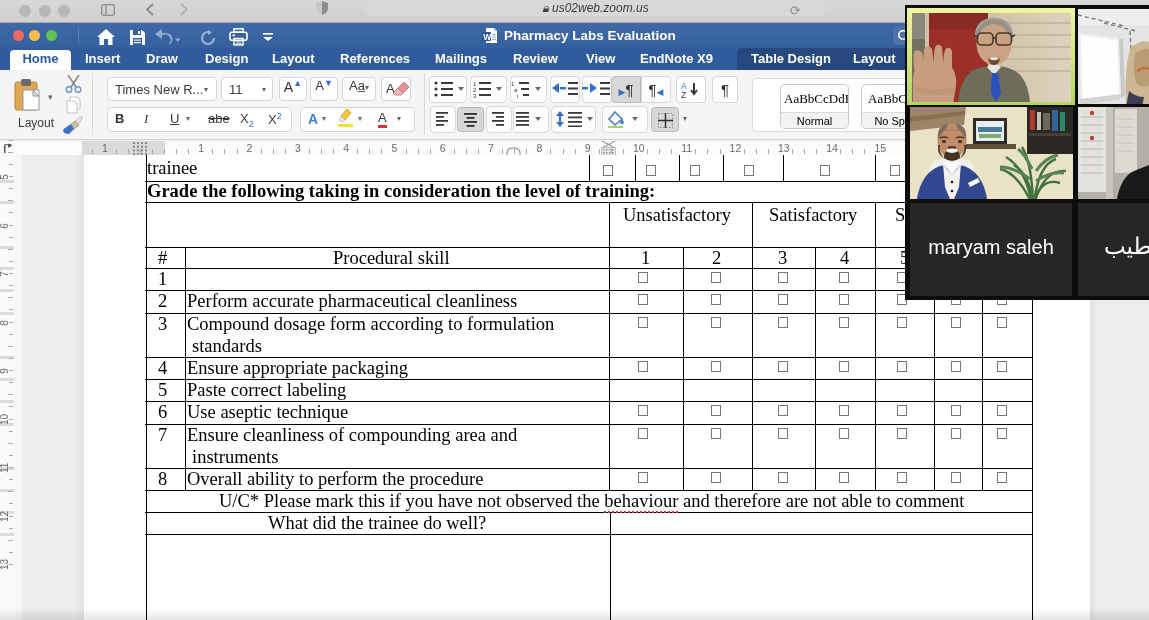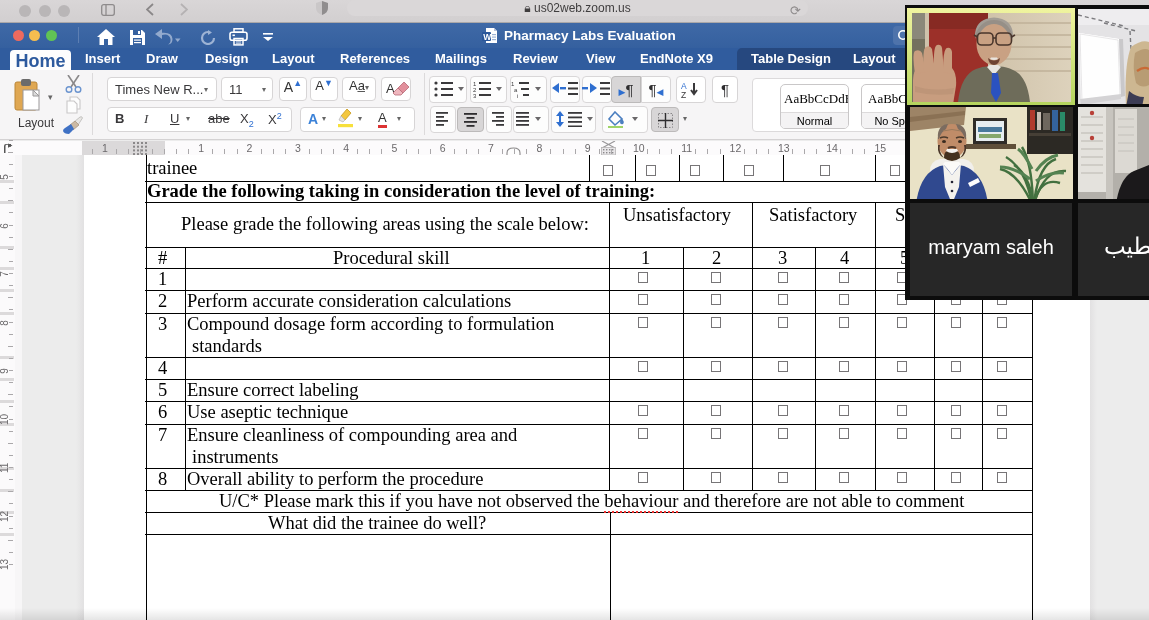--- a/index.html
+++ b/index.html
@@ -3,34 +3,34 @@
 <meta charset="utf-8">
 <style>
   * { margin:0; padding:0; box-sizing:border-box; }
   html,body { width:1149px; height:620px; overflow:hidden; }
   body { font-family:"Liberation Sans", sans-serif; position:relative; background:#ececec; }
   .abs { position:absolute; }
 
   
   #safari { left:0; top:0; width:1149px; height:23px; background:linear-gradient(#d9d6d7,#d2cfd0); border-bottom:1px solid #aba8a9; }
   .tl { border-radius:50%; width:12px; height:12px; background:#b9b6b7; top:5px; }
-  #sfield { left:347px; top:0px; width:461px; height:16px; background:#dad7d8; border-radius:8px; }
+  #sfield { left:365px; top:0px; width:461px; height:16px; background:#dad7d8; border-radius:8px;font-style:italic; }
   #surl { width:100%; text-align:center; top:1px; font-size:12px; color:#3f3d3e; }
   .sficon { color:#8e8b8c; font-size:13px; }
 
   
   #titlebar { left:0; top:23px; width:1149px; height:25px; background:linear-gradient(#3f69a6,#35609f); }
   .mac { border-radius:50%; width:11px; height:11px; top:7px; }
   #titletext { top:5px; left:504px; color:#fff; font-weight:bold; font-size:13.5px; }
 
   
   #tabbar { left:0; top:48px; width:1149px; height:22px; background:#305c9e; }
   #ctxpanel { left:737px; top:0px; width:412px; height:22px; background:#26487f; border-top-left-radius:5px; }
   .tab { top:3px; color:#fff; font-size:13px; font-weight:bold; }
-  #hometab { left:10px; top:2px; width:61px; height:20px; background:#fdfdfd; border-radius:4px 4px 0 0; color:#2d5a9e; text-align:center; font-size:18px; font-weight:bold; padding-top:1px; }
+  #hometab { left:10px; top:2px; width:61px; height:20px; background:#fdfdfd; border-radius:4px 4px 0 0; color:#2d5a9e; text-align:center; font-size:13px; font-weight:bold; padding-top:1px; }
 
   
   #ribbon { left:0; top:70px; width:1149px; height:70px; background:#f6f5f6; border-bottom:1px solid #d4d2d3; }
   .rsep { top:3px; width:1px; height:62px; background:#dcdadb; }
   .rbtn { background:#fff; border:1px solid #d7d5d6; border-radius:4px; }
   .chip { position:absolute; background:#fdfdfd; border:1px solid #d9d7d8; border-radius:4px; }
   .rtxt { font-size:13px; color:#39383a; }
 
   
   #rulerrow { left:0; top:141px; width:1149px; height:14px; background:#fcfbfc; }
@@ -516,21 +516,20 @@
 <div class="cb" style="left:890px;top:10px;"></div>
 <div class="dt" style="left:147px;top:3px;">trainee</div>
 <div class="abs" style="left:146px;top:26px;width:1px;height:21px;background:#000"></div>
 <div class="abs" style="left:1032px;top:26px;width:1px;height:21px;background:#000"></div>
 <div class="dt" style="left:147px;top:26px;font-weight:bold;">Grade the following taking in consideration the level of training:</div>
 <div class="abs" style="left:146px;top:47px;width:1px;height:45px;background:#000"></div>
 <div class="abs" style="left:609px;top:47px;width:1px;height:45px;background:#000"></div>
 <div class="abs" style="left:752px;top:47px;width:1px;height:45px;background:#000"></div>
 <div class="abs" style="left:875px;top:47px;width:1px;height:45px;background:#000"></div>
 <div class="abs" style="left:1032px;top:47px;width:1px;height:45px;background:#000"></div>
-<div class="dt" style="left:181px;top:59px;">Please grade the following areas using the scale below:</div>
 <div class="dt" style="left:623px;top:50px;">Unsatisfactory</div>
 <div class="dt" style="left:769px;top:50px;">Satisfactory</div>
 <div class="dt" style="left:895px;top:50px;">Superior</div>
 <div class="abs" style="left:146px;top:92px;width:1px;height:21px;background:#000"></div>
 <div class="abs" style="left:185px;top:92px;width:1px;height:21px;background:#000"></div>
 <div class="abs" style="left:609px;top:92px;width:1px;height:21px;background:#000"></div>
 <div class="abs" style="left:683px;top:92px;width:1px;height:21px;background:#000"></div>
 <div class="abs" style="left:752px;top:92px;width:1px;height:21px;background:#000"></div>
 <div class="abs" style="left:815px;top:92px;width:1px;height:21px;background:#000"></div>
 <div class="abs" style="left:875px;top:92px;width:1px;height:21px;background:#000"></div>
@@ -568,21 +567,21 @@
 <div class="abs" style="left:185px;top:135px;width:1px;height:23px;background:#000"></div>
 <div class="abs" style="left:609px;top:135px;width:1px;height:23px;background:#000"></div>
 <div class="abs" style="left:683px;top:135px;width:1px;height:23px;background:#000"></div>
 <div class="abs" style="left:752px;top:135px;width:1px;height:23px;background:#000"></div>
 <div class="abs" style="left:815px;top:135px;width:1px;height:23px;background:#000"></div>
 <div class="abs" style="left:875px;top:135px;width:1px;height:23px;background:#000"></div>
 <div class="abs" style="left:934px;top:135px;width:1px;height:23px;background:#000"></div>
 <div class="abs" style="left:982px;top:135px;width:1px;height:23px;background:#000"></div>
 <div class="abs" style="left:1032px;top:135px;width:1px;height:23px;background:#000"></div>
 <div class="dt" style="left:158px;top:136px;">2</div>
-<div class="dt" style="left:187px;top:136px;">Perform accurate consideration calculations</div>
+<div class="dt" style="left:187px;top:136px;">Perform accurate pharmaceutical cleanliness</div>
 <div class="cb" style="left:638px;top:139px;"></div>
 <div class="cb" style="left:711px;top:139px;"></div>
 <div class="cb" style="left:778px;top:139px;"></div>
 <div class="cb" style="left:839px;top:139px;"></div>
 <div class="cb" style="left:897px;top:139px;"></div>
 <div class="cb" style="left:951px;top:139px;"></div>
 <div class="cb" style="left:997px;top:139px;"></div>
 <div class="abs" style="left:146px;top:158px;width:1px;height:44px;background:#000"></div>
 <div class="abs" style="left:185px;top:158px;width:1px;height:44px;background:#000"></div>
 <div class="abs" style="left:609px;top:158px;width:1px;height:44px;background:#000"></div>
@@ -607,39 +606,40 @@
 <div class="abs" style="left:185px;top:202px;width:1px;height:22px;background:#000"></div>
 <div class="abs" style="left:609px;top:202px;width:1px;height:22px;background:#000"></div>
 <div class="abs" style="left:683px;top:202px;width:1px;height:22px;background:#000"></div>
 <div class="abs" style="left:752px;top:202px;width:1px;height:22px;background:#000"></div>
 <div class="abs" style="left:815px;top:202px;width:1px;height:22px;background:#000"></div>
 <div class="abs" style="left:875px;top:202px;width:1px;height:22px;background:#000"></div>
 <div class="abs" style="left:934px;top:202px;width:1px;height:22px;background:#000"></div>
 <div class="abs" style="left:982px;top:202px;width:1px;height:22px;background:#000"></div>
 <div class="abs" style="left:1032px;top:202px;width:1px;height:22px;background:#000"></div>
 <div class="dt" style="left:158px;top:203px;">4</div>
+<div class="dt" style="left:187px;top:203px;">Ensure appropriate packaging</div>
 <div class="cb" style="left:638px;top:206px;"></div>
 <div class="cb" style="left:711px;top:206px;"></div>
 <div class="cb" style="left:778px;top:206px;"></div>
 <div class="cb" style="left:839px;top:206px;"></div>
 <div class="cb" style="left:897px;top:206px;"></div>
 <div class="cb" style="left:951px;top:206px;"></div>
 <div class="cb" style="left:997px;top:206px;"></div>
 <div class="abs" style="left:146px;top:224px;width:1px;height:22px;background:#000"></div>
 <div class="abs" style="left:185px;top:224px;width:1px;height:22px;background:#000"></div>
 <div class="abs" style="left:609px;top:224px;width:1px;height:22px;background:#000"></div>
 <div class="abs" style="left:683px;top:224px;width:1px;height:22px;background:#000"></div>
 <div class="abs" style="left:752px;top:224px;width:1px;height:22px;background:#000"></div>
 <div class="abs" style="left:815px;top:224px;width:1px;height:22px;background:#000"></div>
 <div class="abs" style="left:875px;top:224px;width:1px;height:22px;background:#000"></div>
 <div class="abs" style="left:934px;top:224px;width:1px;height:22px;background:#000"></div>
 <div class="abs" style="left:982px;top:224px;width:1px;height:22px;background:#000"></div>
 <div class="abs" style="left:1032px;top:224px;width:1px;height:22px;background:#000"></div>
 <div class="dt" style="left:158px;top:225px;">5</div>
-<div class="dt" style="left:187px;top:225px;">Ensure correct labeling</div>
+<div class="dt" style="left:187px;top:225px;">Paste correct labeling</div>
 <div class="abs" style="left:146px;top:246px;width:1px;height:23px;background:#000"></div>
 <div class="abs" style="left:185px;top:246px;width:1px;height:23px;background:#000"></div>
 <div class="abs" style="left:609px;top:246px;width:1px;height:23px;background:#000"></div>
 <div class="abs" style="left:683px;top:246px;width:1px;height:23px;background:#000"></div>
 <div class="abs" style="left:752px;top:246px;width:1px;height:23px;background:#000"></div>
 <div class="abs" style="left:815px;top:246px;width:1px;height:23px;background:#000"></div>
 <div class="abs" style="left:875px;top:246px;width:1px;height:23px;background:#000"></div>
 <div class="abs" style="left:934px;top:246px;width:1px;height:23px;background:#000"></div>
 <div class="abs" style="left:982px;top:246px;width:1px;height:23px;background:#000"></div>
 <div class="abs" style="left:1032px;top:246px;width:1px;height:23px;background:#000"></div>

